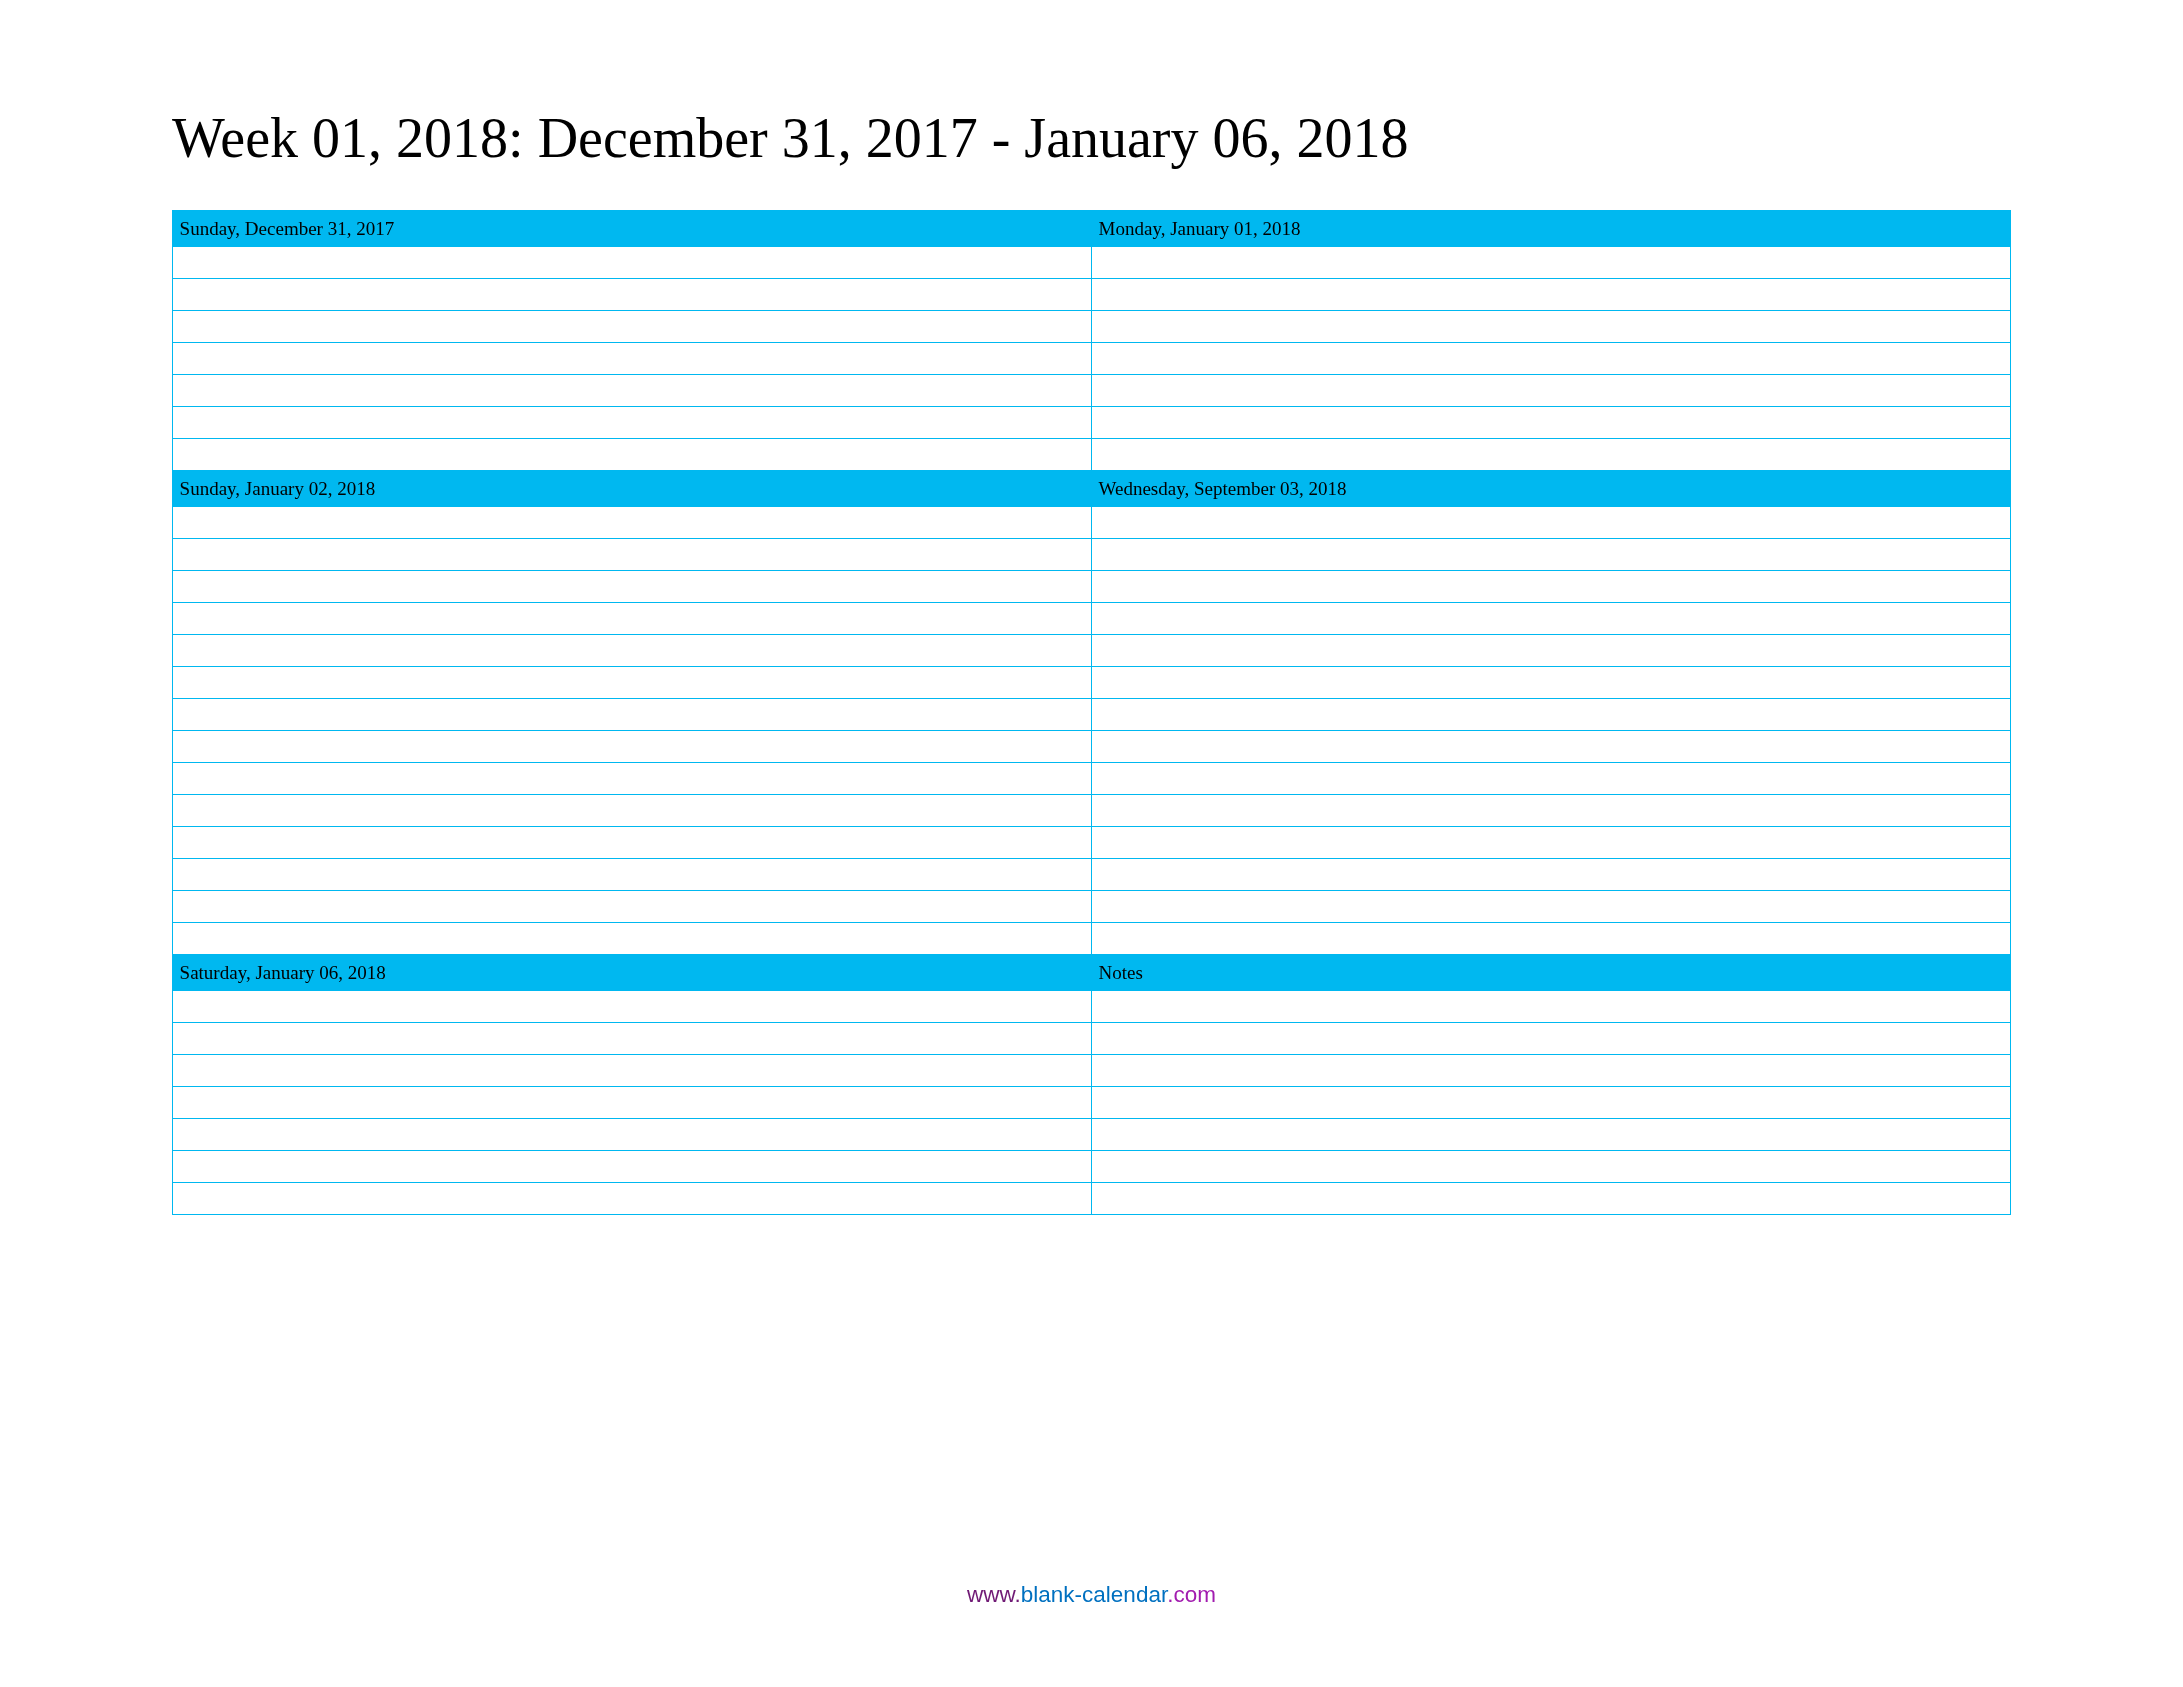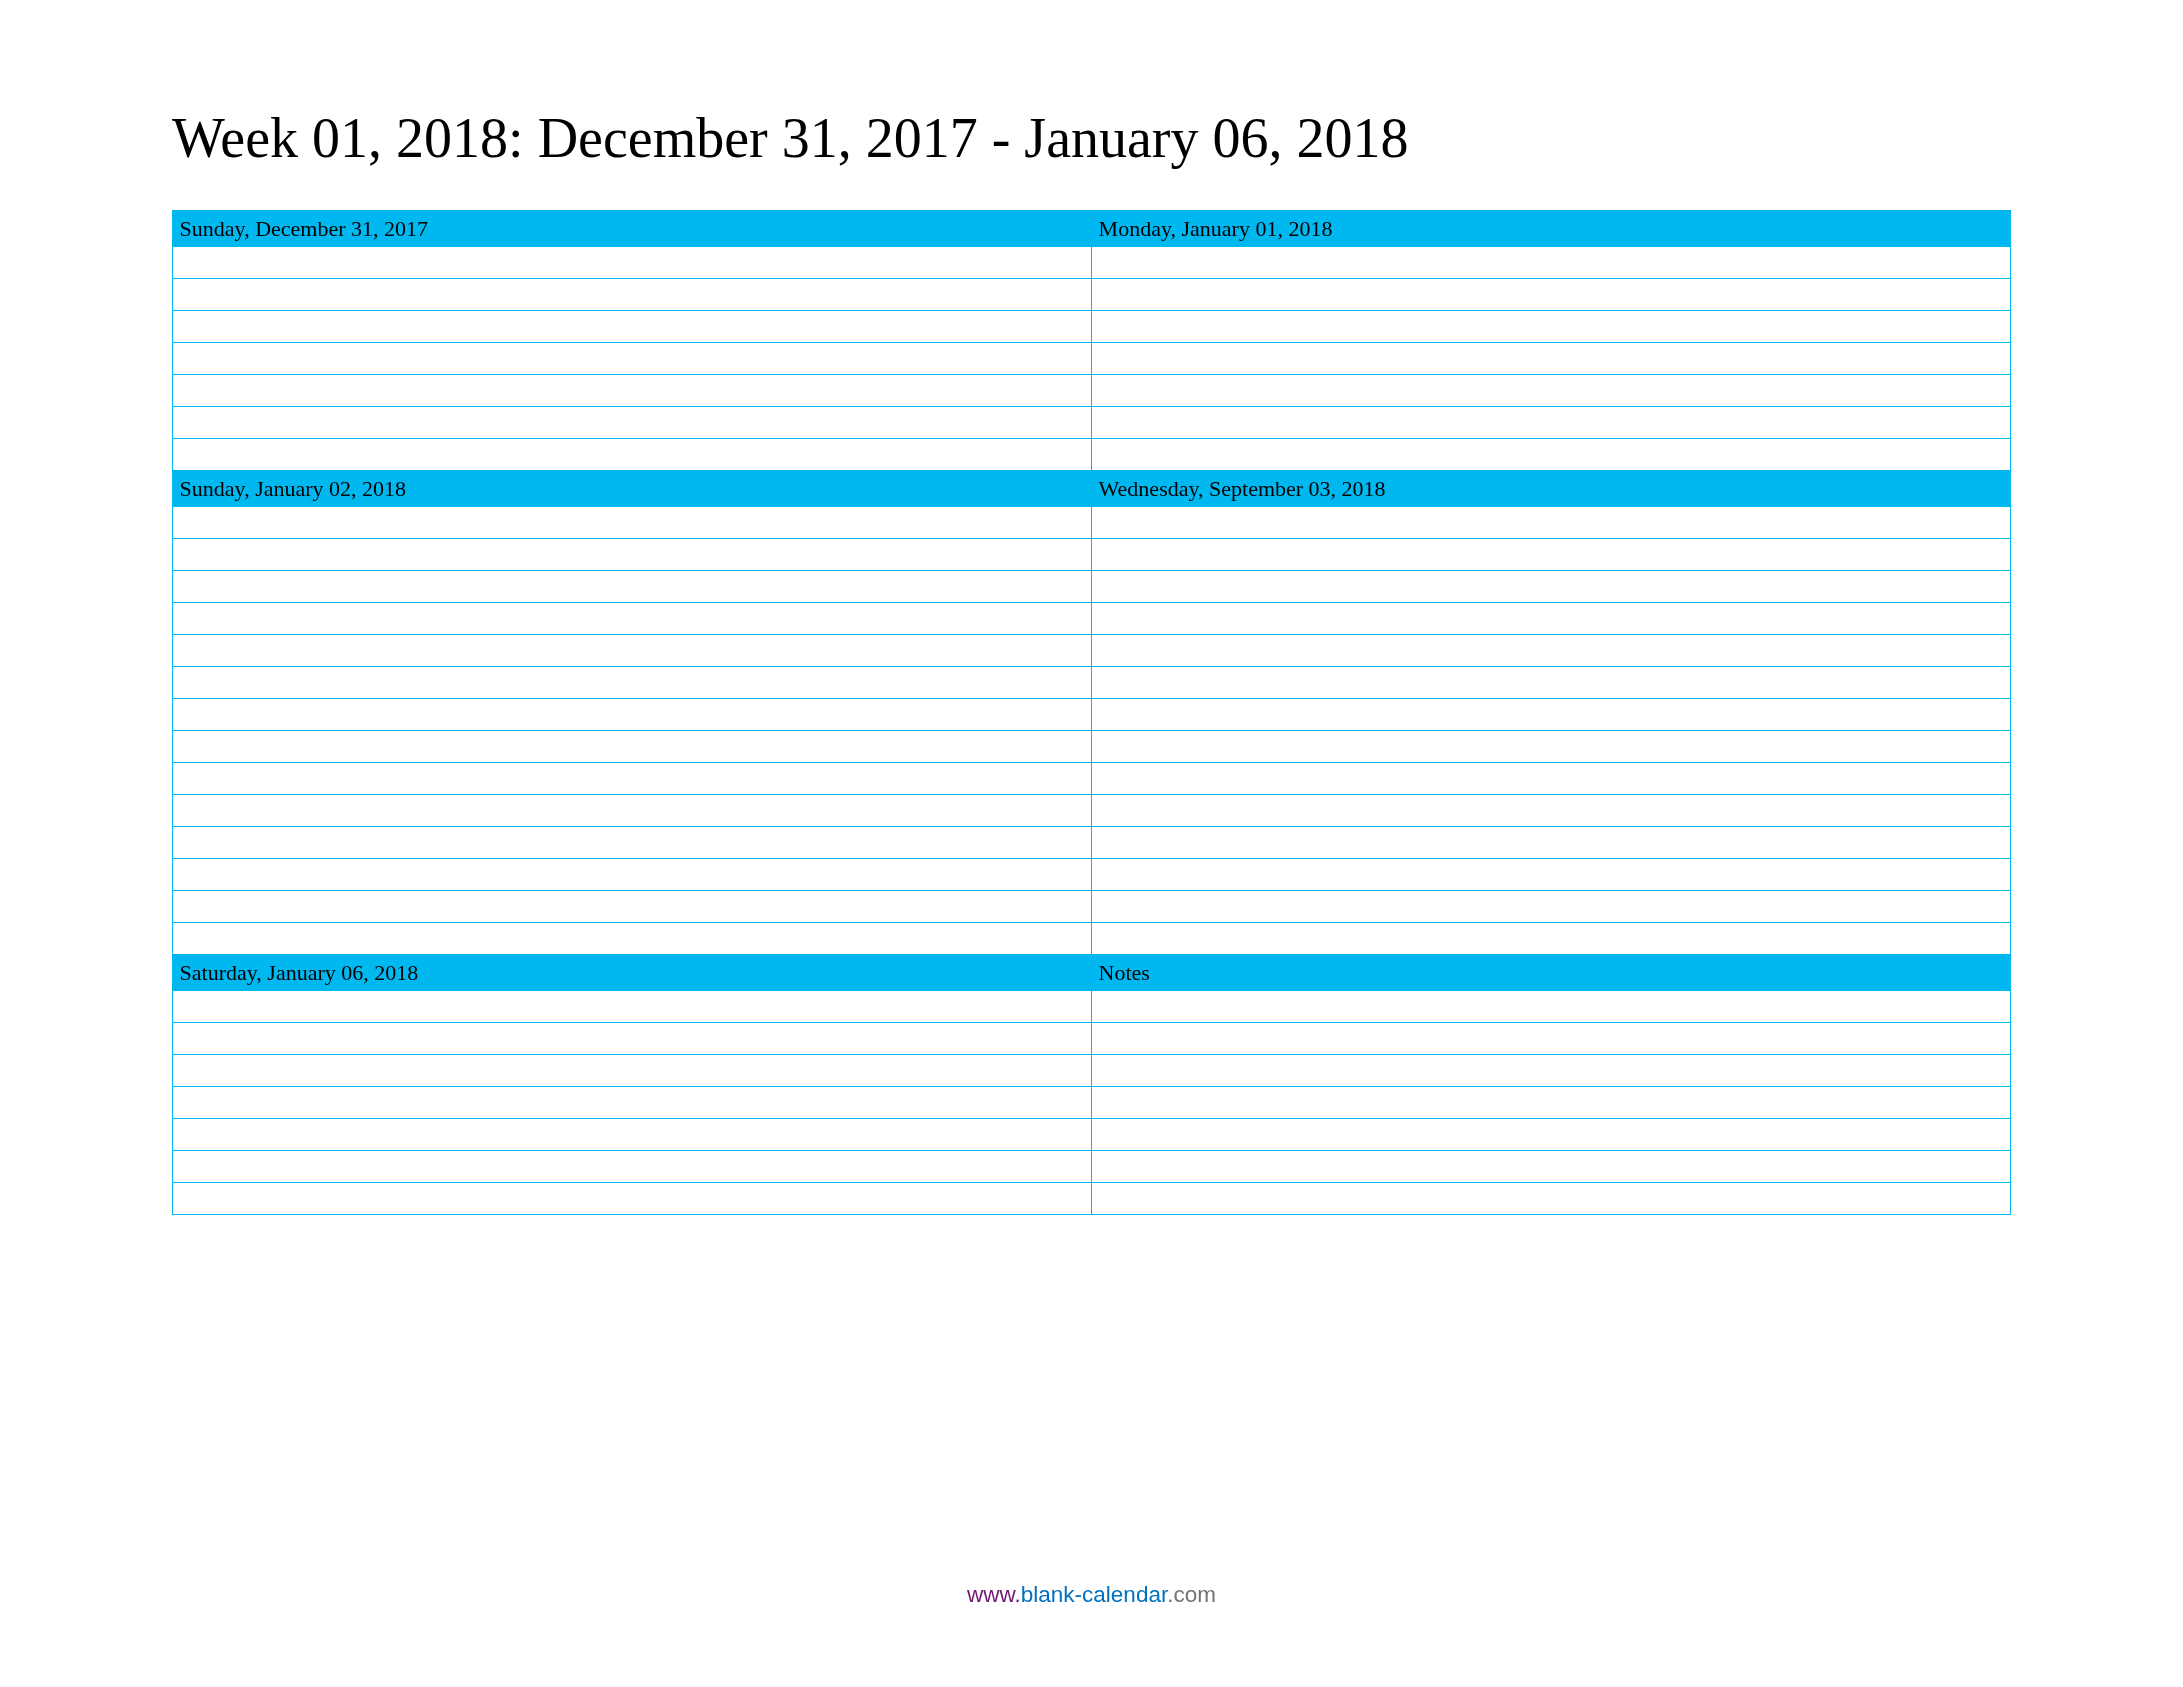--- a/index.html
+++ b/index.html
@@ -28,21 +28,21 @@
     .planner td {
       border: 1.3px solid #00b8f0;
       height: 32px;
       vertical-align: middle;
       padding: 0 6.6px;
       width: 50%;
     }
     .planner td.header-cell {
       background: #00b8f0;
       color: #000000;
-      font-size: 22px;
+      font-size: 19px;
       font-weight: normal;
       height: 36px;
       padding: 2.6px 6.6px;
     }
     .planner td.blank-cell {
       background: #ffffff;
     }
     .footer {
       position: absolute;
       bottom: 79px;
@@ -52,21 +52,21 @@
       font-family: Arial, Helvetica, sans-serif;
       font-size: 22.5px;
     }
     .footer .www {
       color: #701a75;
     }
     .footer .domain {
       color: #0070c0;
     }
     .footer .com {
-      color: #737373;
+      color: #a21caf;
     }
   </style>
 </head>
 <body>
 
 <h1 class="title">Week 01, 2018: December 31, 2017 - January 06, 2018</h1>
 
 <table class="planner">
   <tbody id="planner-body">
       <tr>

